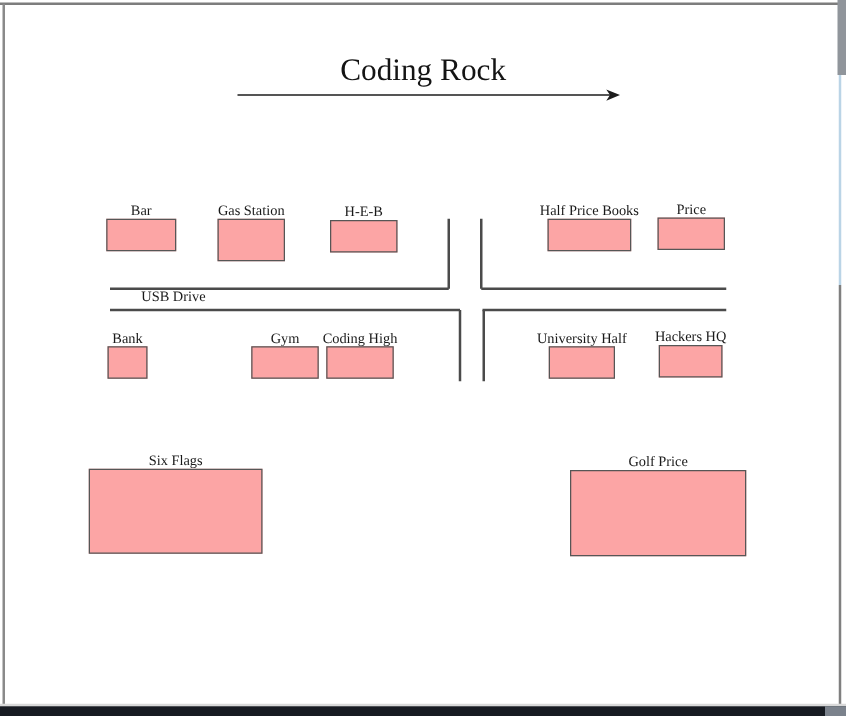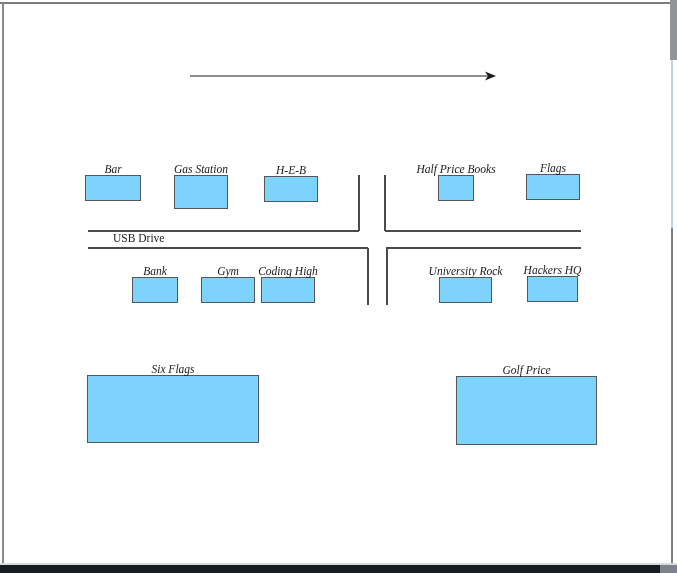--- a/index.html
+++ b/index.html
@@ -30,32 +30,33 @@
 
   
   .hline{position:absolute;height:1.5px;background:#4b4b4b;}
   .vline{position:absolute;width:1.5px;background:#4b4b4b;}
   .street-label{
     position:absolute;left:89px;top:232px;
     font-size:11.5px;color:#191919;margin-left:24px;
   }
 
   
-  .building{position:absolute;border:1.5px solid #565656;background:#7dd3fc;box-sizing:border-box;font-style:italic;}
+  .building{position:absolute;border:1.5px solid #565656;background:#fca5a5;box-sizing:border-box;}
   .blabel{
     position:absolute;bottom:calc(100% + 1px);left:50%;
     transform:translateX(-50%);
     white-space:nowrap;font-size:11.5px;color:#191919;
   }
 </style>
 </head>
 <body>
 
 <div class="frame">
 
+  <div class="map-title">Coding Rock</div>
   <svg class="title-arrow" width="312" height="16" viewBox="0 0 312 16">
     <line x1="2" y1="8" x2="300" y2="8" stroke="#1c1c1c" stroke-width="1.2"></line>
     <polygon points="308,8 297,3.5 300,8 297,12.5" fill="#1c1c1c"></polygon>
   </svg>
 
   <div class="hline" style="left:88px;top:230px;width:271px;"></div>
   <div class="hline" style="left:385px;top:230px;width:196px;"></div>
   <div class="hline" style="left:88px;top:247px;width:280px;"></div>
   <div class="hline" style="left:386px;top:247px;width:195px;"></div>
   <div class="street-label">USB Drive</div>
@@ -67,44 +68,44 @@
 
   <div class="building" style="left:85px;top:175px;width:56px;height:26px;">
     <div class="blabel">Bar</div>
   </div>
   <div class="building" style="left:174px;top:175px;width:54px;height:34px;">
     <div class="blabel">Gas Station</div>
   </div>
   <div class="building" style="left:264px;top:176px;width:54px;height:26px;padding-left:32px;">
     <div class="blabel">H-E-B</div>
   </div>
-  <div class="building" style="left:438px;top:175px;width:36px;height:26px;">
+  <div class="building" style="left:438px;top:175px;width:67px;height:26px;">
     <div class="blabel">Half Price Books</div>
   </div>
   <div class="building" style="left:526px;top:174px;width:54px;height:26px;">
-    <div class="blabel">Flags</div>
+    <div class="blabel">Price</div>
   </div>
 
-  <div class="building" style="left:86px;top:277px;width:46px;height:26px;margin-left:46px;">
+  <div class="building" style="left:86px;top:277px;width:32px;height:26px;">
     <div class="blabel">Bank</div>
   </div>
   <div class="building" style="left:175px;top:277px;width:54px;height:26px;margin-left:26px;">
     <div class="blabel">Gym</div>
   </div>
   <div class="building" style="left:261px;top:277px;width:54px;height:26px;">
     <div class="blabel">Coding High</div>
   </div>
   <div class="building" style="left:439px;top:277px;width:53px;height:26px;">
-    <div class="blabel">University Rock</div>
+    <div class="blabel">University Half</div>
   </div>
   <div class="building" style="left:527px;top:276px;width:51px;height:26px;">
     <div class="blabel">Hackers HQ</div>
   </div>
 
-  <div class="building" style="left:87px;top:375px;width:172px;height:68px;padding-left:24px;">
+  <div class="building" style="left:71px;top:375px;width:139px;height:68px;padding-left:24px;">
     <div class="blabel">Six Flags</div>
   </div>
   <div class="building" style="left:456px;top:376px;width:141px;height:69px;">
     <div class="blabel">Golf Price</div>
   </div>
 
   <div class="top-border"></div>
   <div class="left-border"></div>
   <div class="scroll-thumb"></div>
   <div class="scroll-blue"></div>

